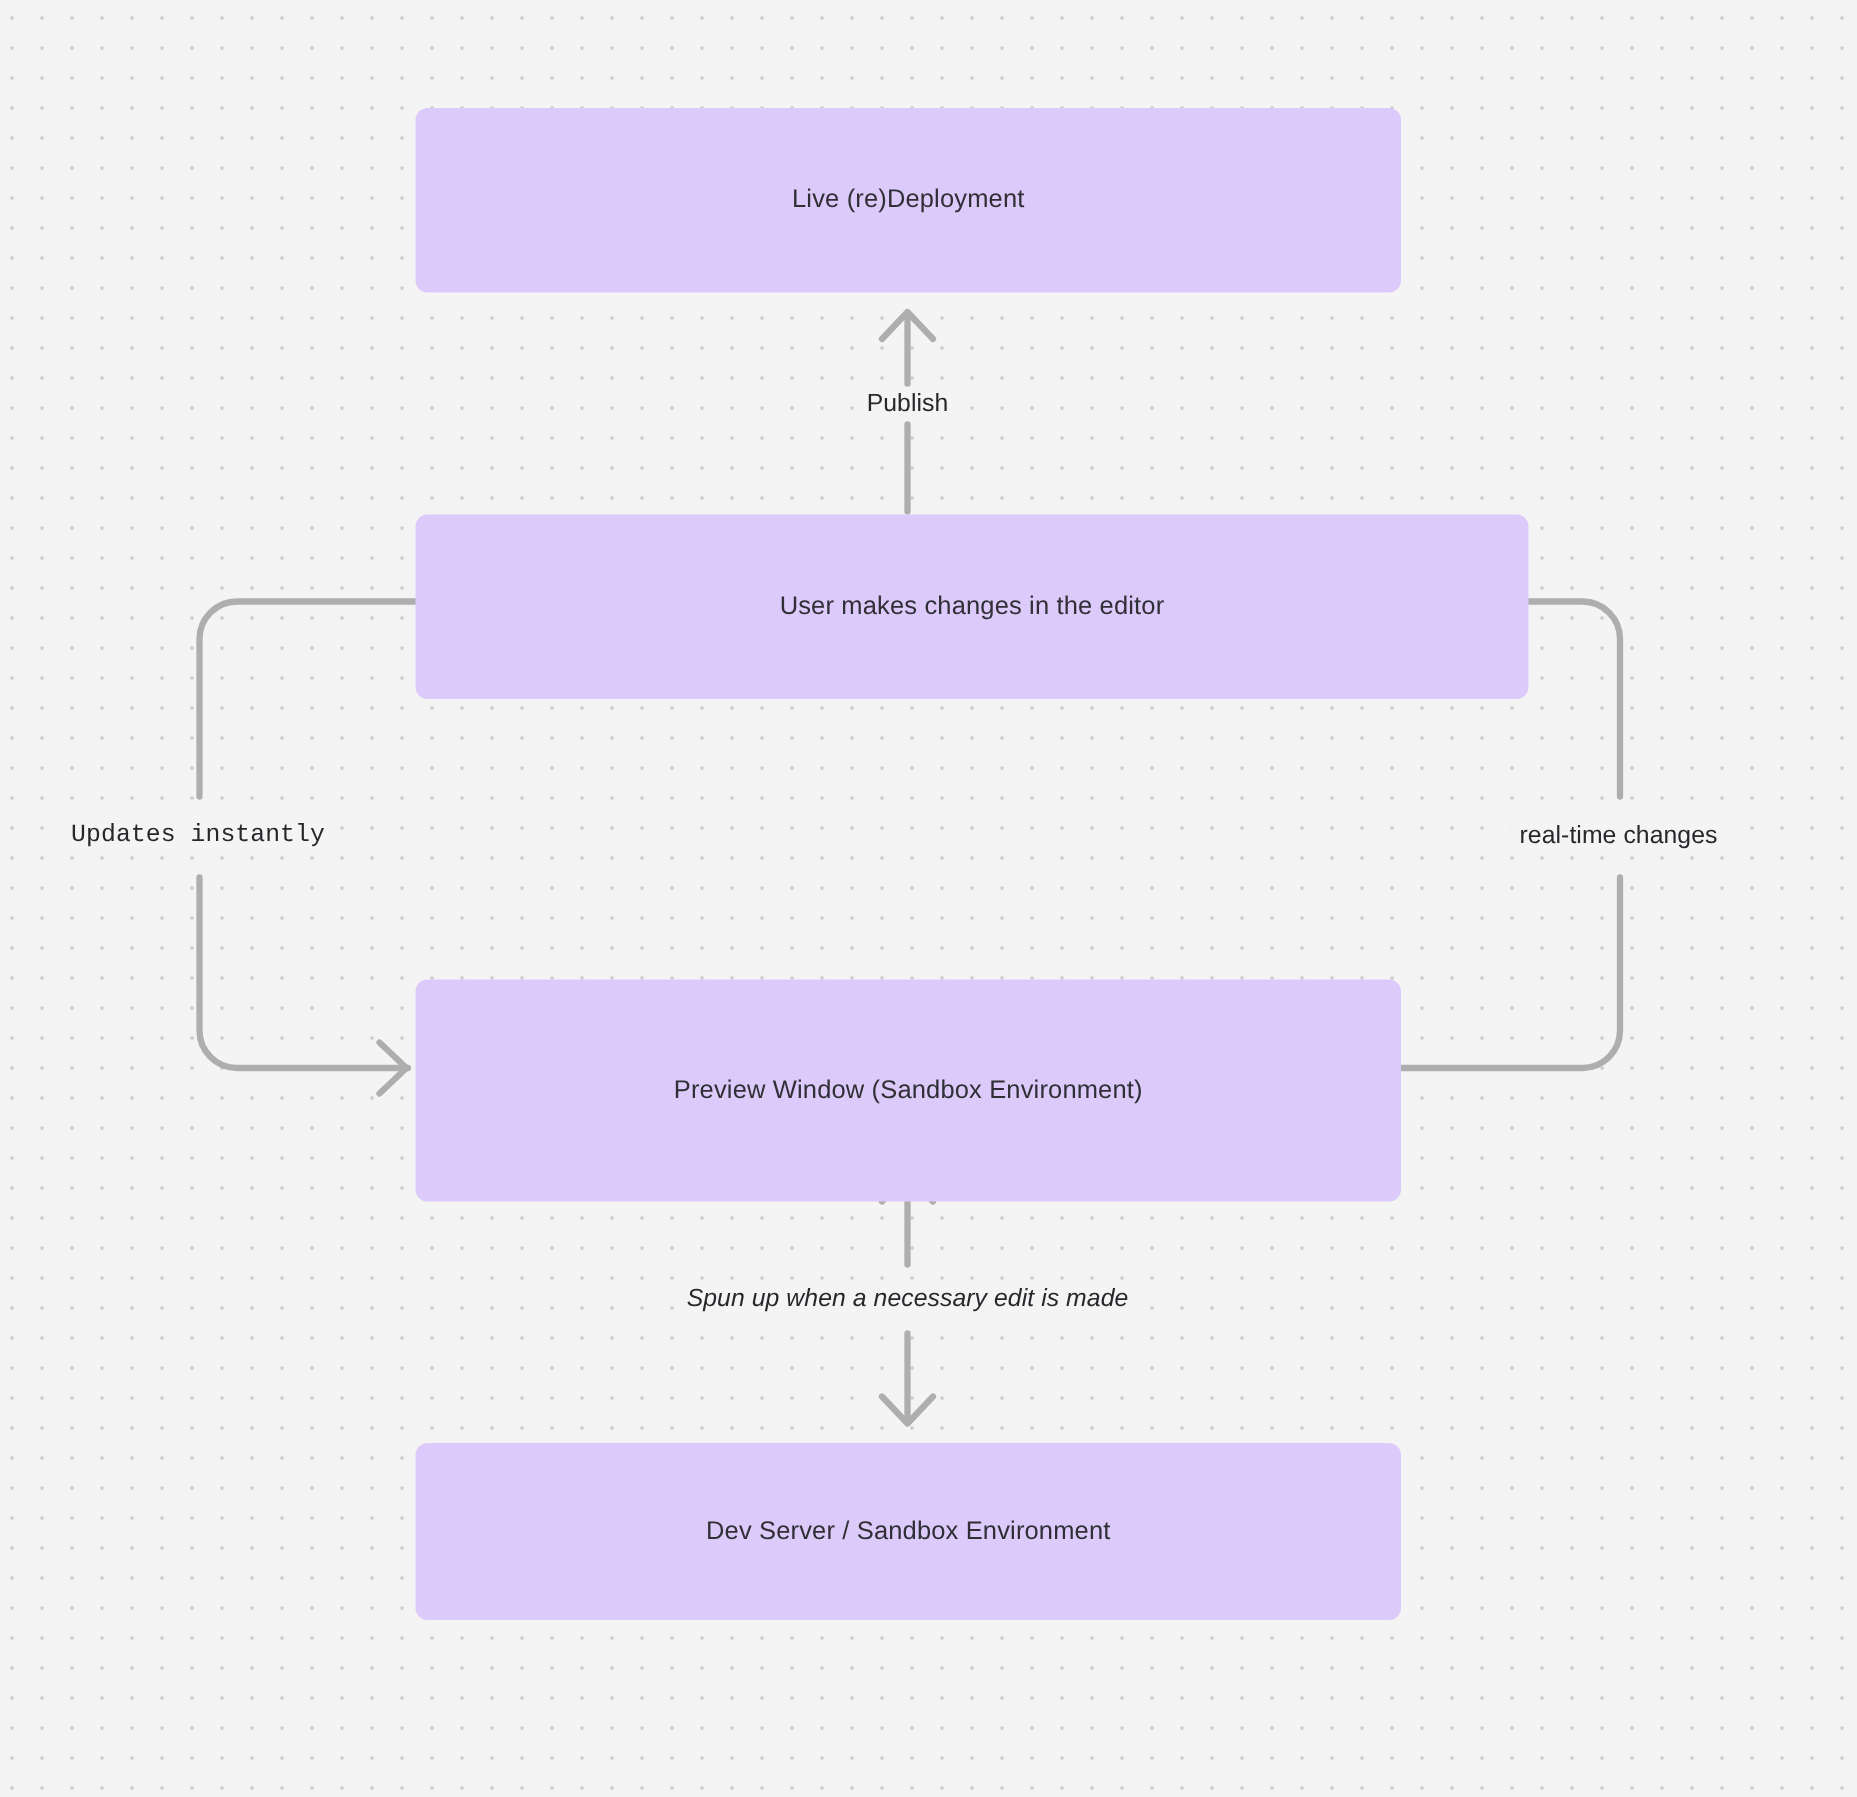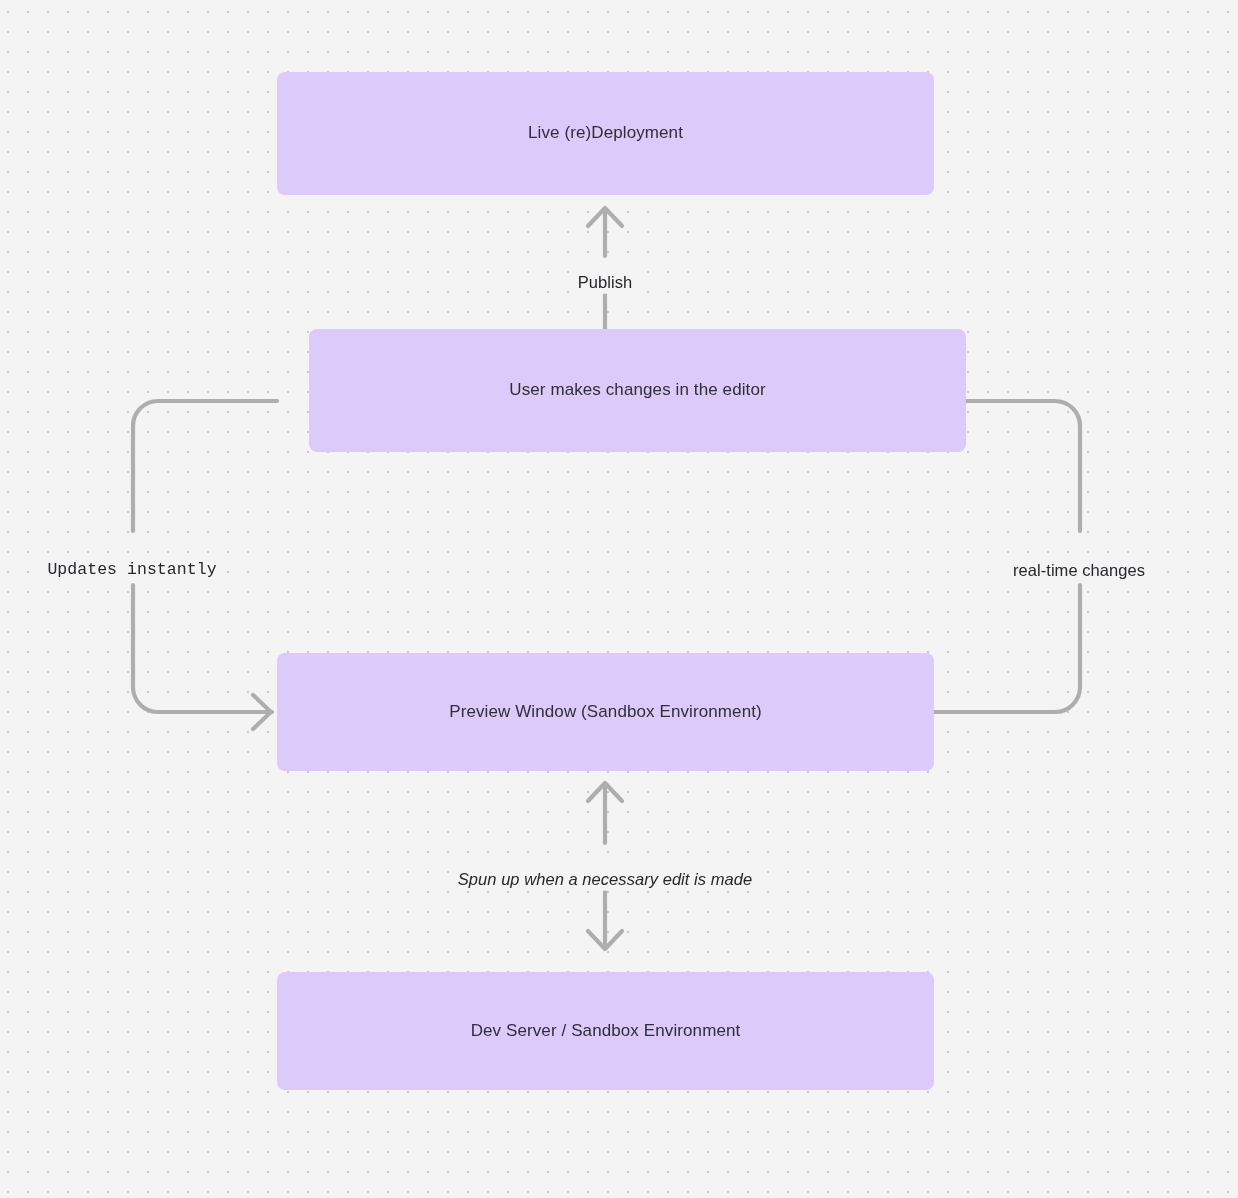--- a/index.html
+++ b/index.html
@@ -50,21 +50,20 @@
   }
   .edge-label {
     position: absolute;
     font-size: 16.5px;
     color: #27272c;
     letter-spacing: 0.05px;
     white-space: nowrap;
     background-color: #f4f4f4;
     padding: 1px 6px;
     line-height: 1.25;
-    margin-top: 13px;
   }
   .el-center {
     transform: translate(-50%, -50%);
   }
 </style>
 </head>
 <body>
 
 <div id="canvas">
 
@@ -96,29 +95,29 @@
         <path d="M 588 931 L 605 949 L 622 931"></path>
       </g>
 
     </g>
   </svg>
 
   <div class="node" style="left:277px; top:72px; width:657px; height:123px;align-items:center;">
     <span class="node-label">Live (re)Deployment</span>
   </div>
 
-  <div class="node" style="left:277px; top:329px; width:657px; height:123px;margin-left:32px;">
+  <div class="node" style="left:277px; top:343px; width:742px; height:123px;">
     <span class="node-label">User makes changes in the editor</span>
   </div>
 
-  <div class="node" style="left:277px; top:653px; width:657px; height:118px;">
+  <div class="node" style="left:277px; top:653px; width:657px; height:148px;">
     <span class="node-label">Preview Window (Sandbox Environment)</span>
   </div>
 
-  <div class="node" style="left:277px; top:962px; width:657px; height:118px;margin-top:10px;">
+  <div class="node" style="left:277px; top:962px; width:657px; height:118px;">
     <span class="node-label">Dev Server / Sandbox Environment</span>
   </div>
 
   <div class="edge-label el-center" style="left:605px; top:269px;">Publish</div>
 
   <div class="edge-label el-center" style="left:132px; top:557px;font-family:Liberation Mono, monospace;">Updates instantly</div>
 
   <div class="edge-label el-center" style="left:1079px; top:557px;">real-time changes</div>
 
   <div class="edge-label el-center" style="left:605px; top:866px;font-style:italic;">Spun up when a necessary edit is made</div>

